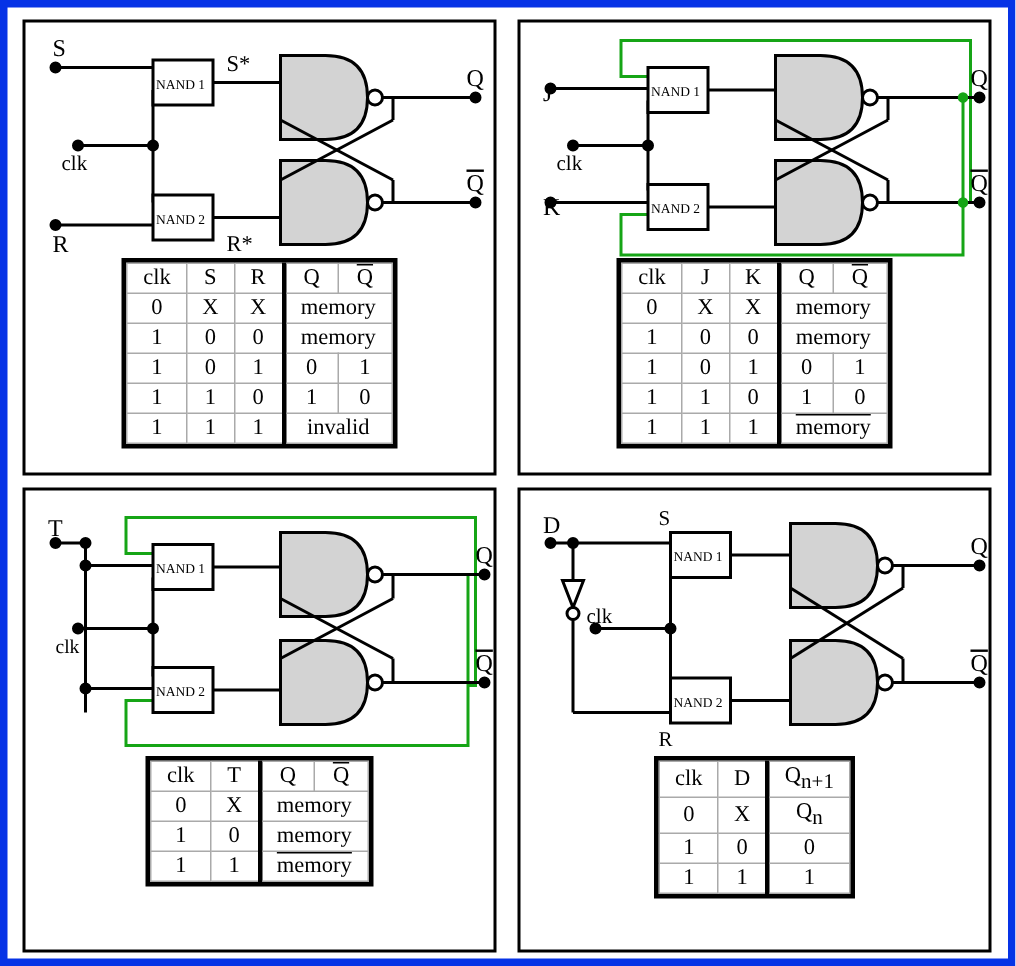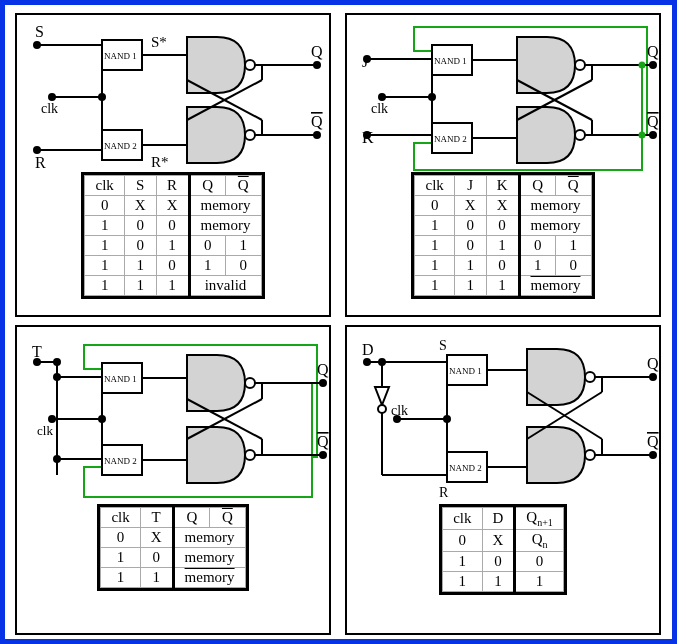--- a/index.html
+++ b/index.html
@@ -10,21 +10,21 @@
   .q2 { left:340px; top:8px;   width:316px; height:304px; }
   .q3 { left:10px;  top:320px; width:316px; height:310px; }
   .q4 { left:340px; top:320px; width:316px; height:310px; }
   .circuit-wrap { position:relative; height:160px; }
   table.truth { border-collapse: collapse; margin: 0 auto; font-size:15px; }
   table.truth th, table.truth td { border:1px solid #aaa; padding:1px 10px; font-weight:normal; text-align:center; }
   table.truth .headrow th { background:#fff; }
   table.truth .vsep { border-left:3px solid #000; }
   table.truth { outline:3px solid #000; }
   .overline { text-decoration: overline; }
-  .sub { font-size:10px; vertical-align:sub; }
+  .sub { font-size:14px; vertical-align:sub; }
 </style>
 </head>
 <body>
 
 <div class="root">
 
   <div class="quad q1">
     <div class="circuit-wrap">
       <svg viewBox="0 0 316 160" width="316" height="160">
         <g stroke="#000" stroke-width="2" fill="none">

